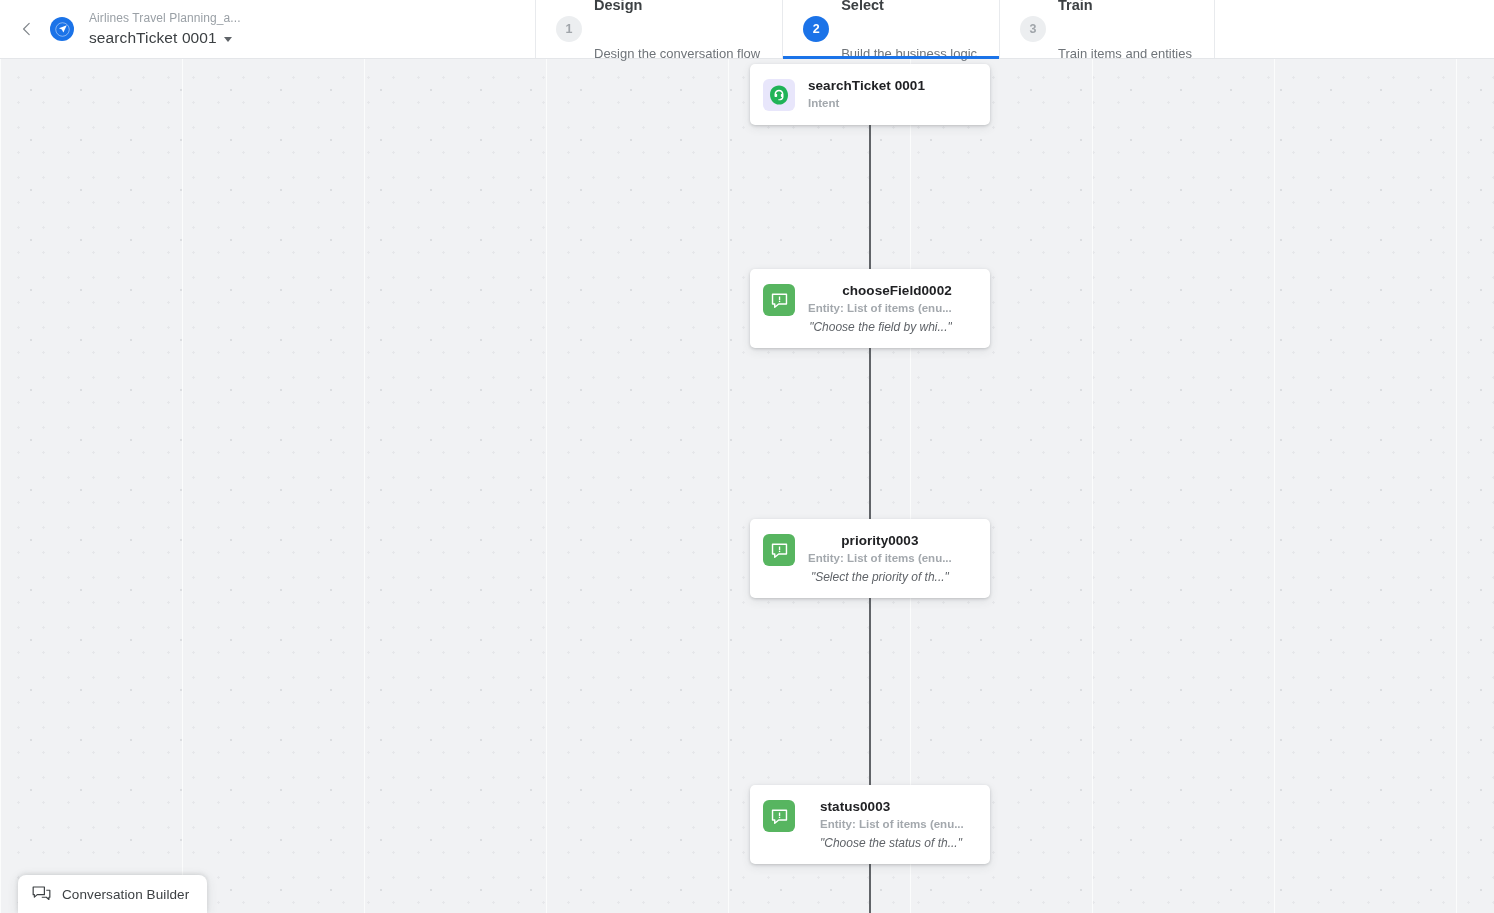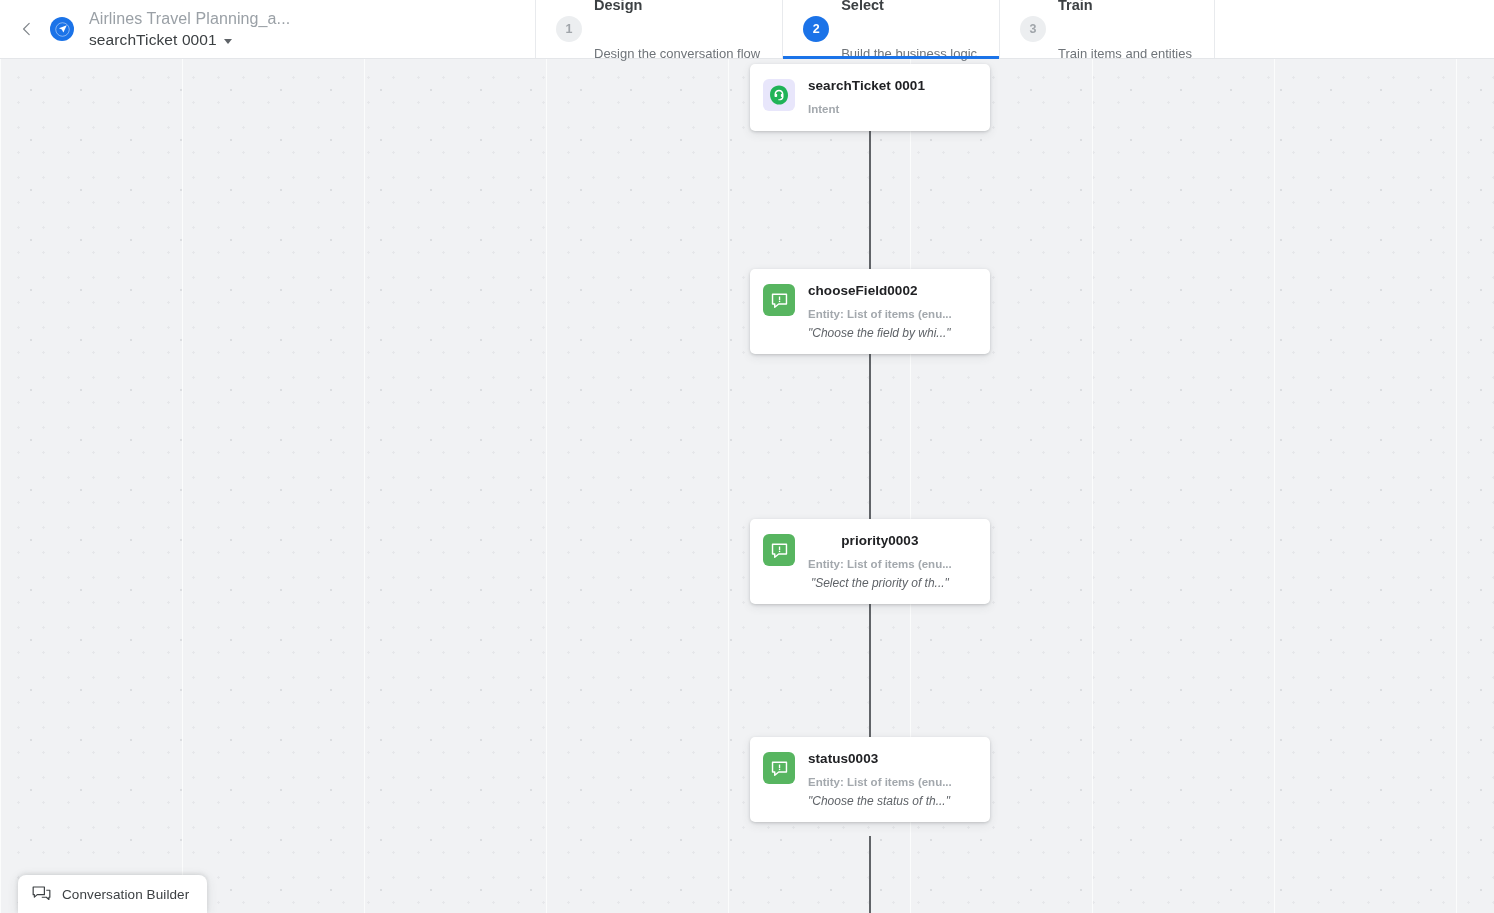--- a/index.html
+++ b/index.html
@@ -33,21 +33,21 @@
   .app-logo {
     width: 24px; height: 24px; border-radius: 50%;
     background: #1b73e8;
     margin-left: 10px;
     display: flex; align-items: center; justify-content: center;
     flex: none;
   }
   .app-logo svg { display:block; }
   .title-block { margin-left: 15px; line-height: 1.1; }
   .breadcrumb {
-    font-size: 16px; color: #9aa0a6; letter-spacing: .1px;
+    font-size: 12px; color: #9aa0a6; letter-spacing: .1px;
     margin-bottom: 4px;
   }
   .flow-title-row { display: flex; align-items: center; }
   .flow-title {
     font-size: 15.5px; color: #3c4043; letter-spacing: .1px;
   }
   .caret-down {
     width: 0; height: 0; margin-left: 7px; margin-top: 3px;
     border-left: 4.5px solid transparent;
     border-right: 4.5px solid transparent;
@@ -136,21 +136,21 @@
   .node-icon-wrap.intent { background: #e8e6fb; }
   .node-icon-wrap.entity { background: #57b560; }
   .node-body { padding-top: 0px; min-width: 0; }
   .node-title {
     font-size: 13.5px; font-weight: bold; color: #202124;
     letter-spacing: .05px; line-height: 1.2;
     white-space: nowrap; overflow: hidden;
   }
   .node-sub {
     font-size: 11.5px; font-weight: bold; color: #a3a8ad;
-    margin-top: 9px; line-height: 1.2;
+    margin-top: 3px; line-height: 1.2;
     white-space: nowrap; overflow: hidden;
   }
   .node-prompt {
     font-size: 12px; font-style: italic; color: #5f6368;
     margin-top: 4px; line-height: 1.2;
     white-space: nowrap; overflow: hidden;
   }
 
   
   .cb-widget {
@@ -252,21 +252,21 @@
                  C15.1 15.2 14.3 15.9 13.3 16.0 L13.3 16.6 L11.3 16.6 L11.3 17.8 L13.6 17.8
                  C15.4 17.8 16.9 16.3 16.9 14.3 L16.9 11.1 C16.9 8.3 14.8 6.2 12 6.2 Z" fill="#ffffff"></path>
       </svg>
     </div>
     <div class="node-body">
       <div class="node-title">searchTicket 0001</div>
       <div class="node-sub">Intent</div>
     </div>
   </div>
 
-  <div class="node" style="top:210px;">
+  <div class="node" style="top:210px;text-align:right;">
     <div class="node-icon-wrap entity">
       <svg width="19" height="19" viewBox="0 0 24 24">
         <path d="M3.2 4.2 h17.6 v12.2 h-9.8 l-5.0 4.1 v-4.1 h-2.8 z" fill="none" stroke="#ffffff" stroke-width="1.8" stroke-linejoin="round"></path>
         <rect x="11.2" y="7.0" width="1.7" height="4.4" fill="#ffffff"></rect>
         <rect x="11.2" y="12.3" width="1.7" height="1.7" fill="#ffffff"></rect>
       </svg>
     </div>
     <div class="node-body">
       <div class="node-title">chooseField0002</div>
       <div class="node-sub">Entity: List of items (enu...</div>
@@ -282,21 +282,21 @@
         <rect x="11.2" y="12.3" width="1.7" height="1.7" fill="#ffffff"></rect>
       </svg>
     </div>
     <div class="node-body">
       <div class="node-title">priority0003</div>
       <div class="node-sub">Entity: List of items (enu...</div>
       <div class="node-prompt">"Select the priority of th..."</div>
     </div>
   </div>
 
-  <div class="node" style="top:678px;">
+  <div class="node" style="top:726px;gap:12px;">
     <div class="node-icon-wrap entity">
       <svg width="19" height="19" viewBox="0 0 24 24">
         <path d="M3.2 4.2 h17.6 v12.2 h-9.8 l-5.0 4.1 v-4.1 h-2.8 z" fill="none" stroke="#ffffff" stroke-width="1.8" stroke-linejoin="round"></path>
         <rect x="11.2" y="7.0" width="1.7" height="4.4" fill="#ffffff"></rect>
         <rect x="11.2" y="12.3" width="1.7" height="1.7" fill="#ffffff"></rect>
       </svg>
     </div>
     <div class="node-body">
       <div class="node-title">status0003</div>
       <div class="node-sub">Entity: List of items (enu...</div>

